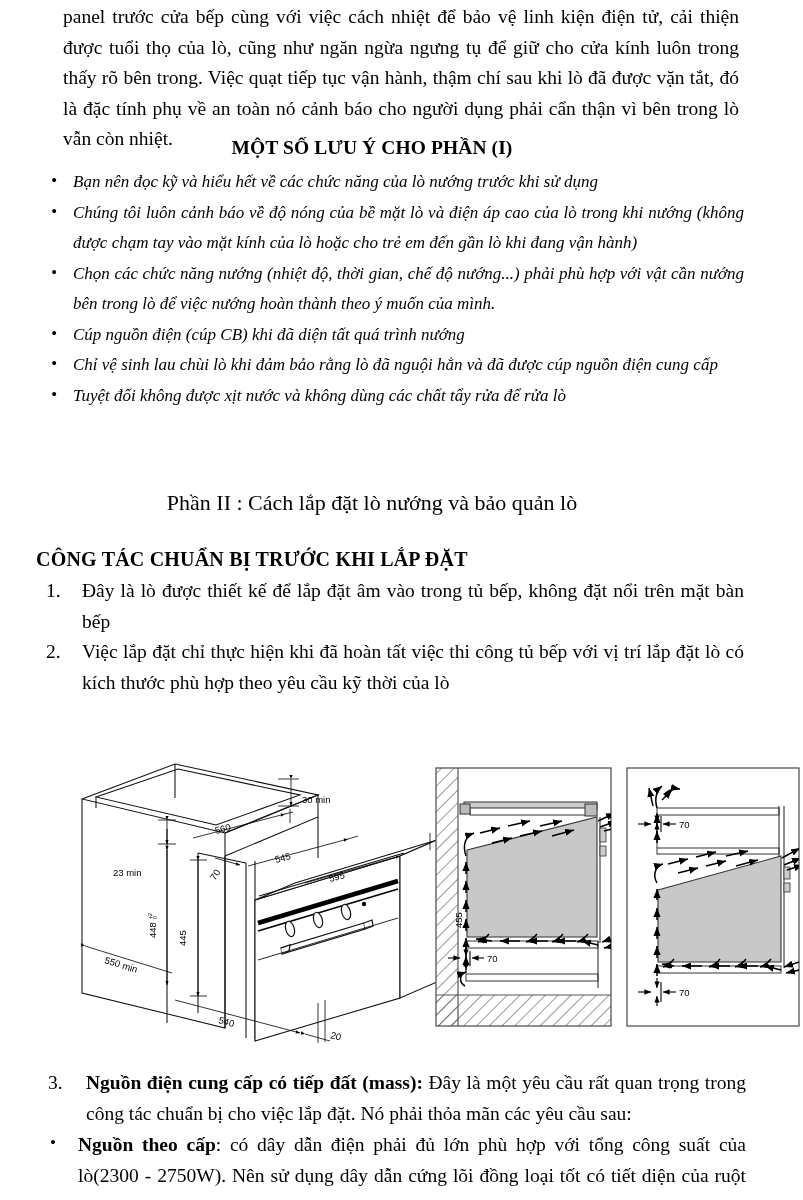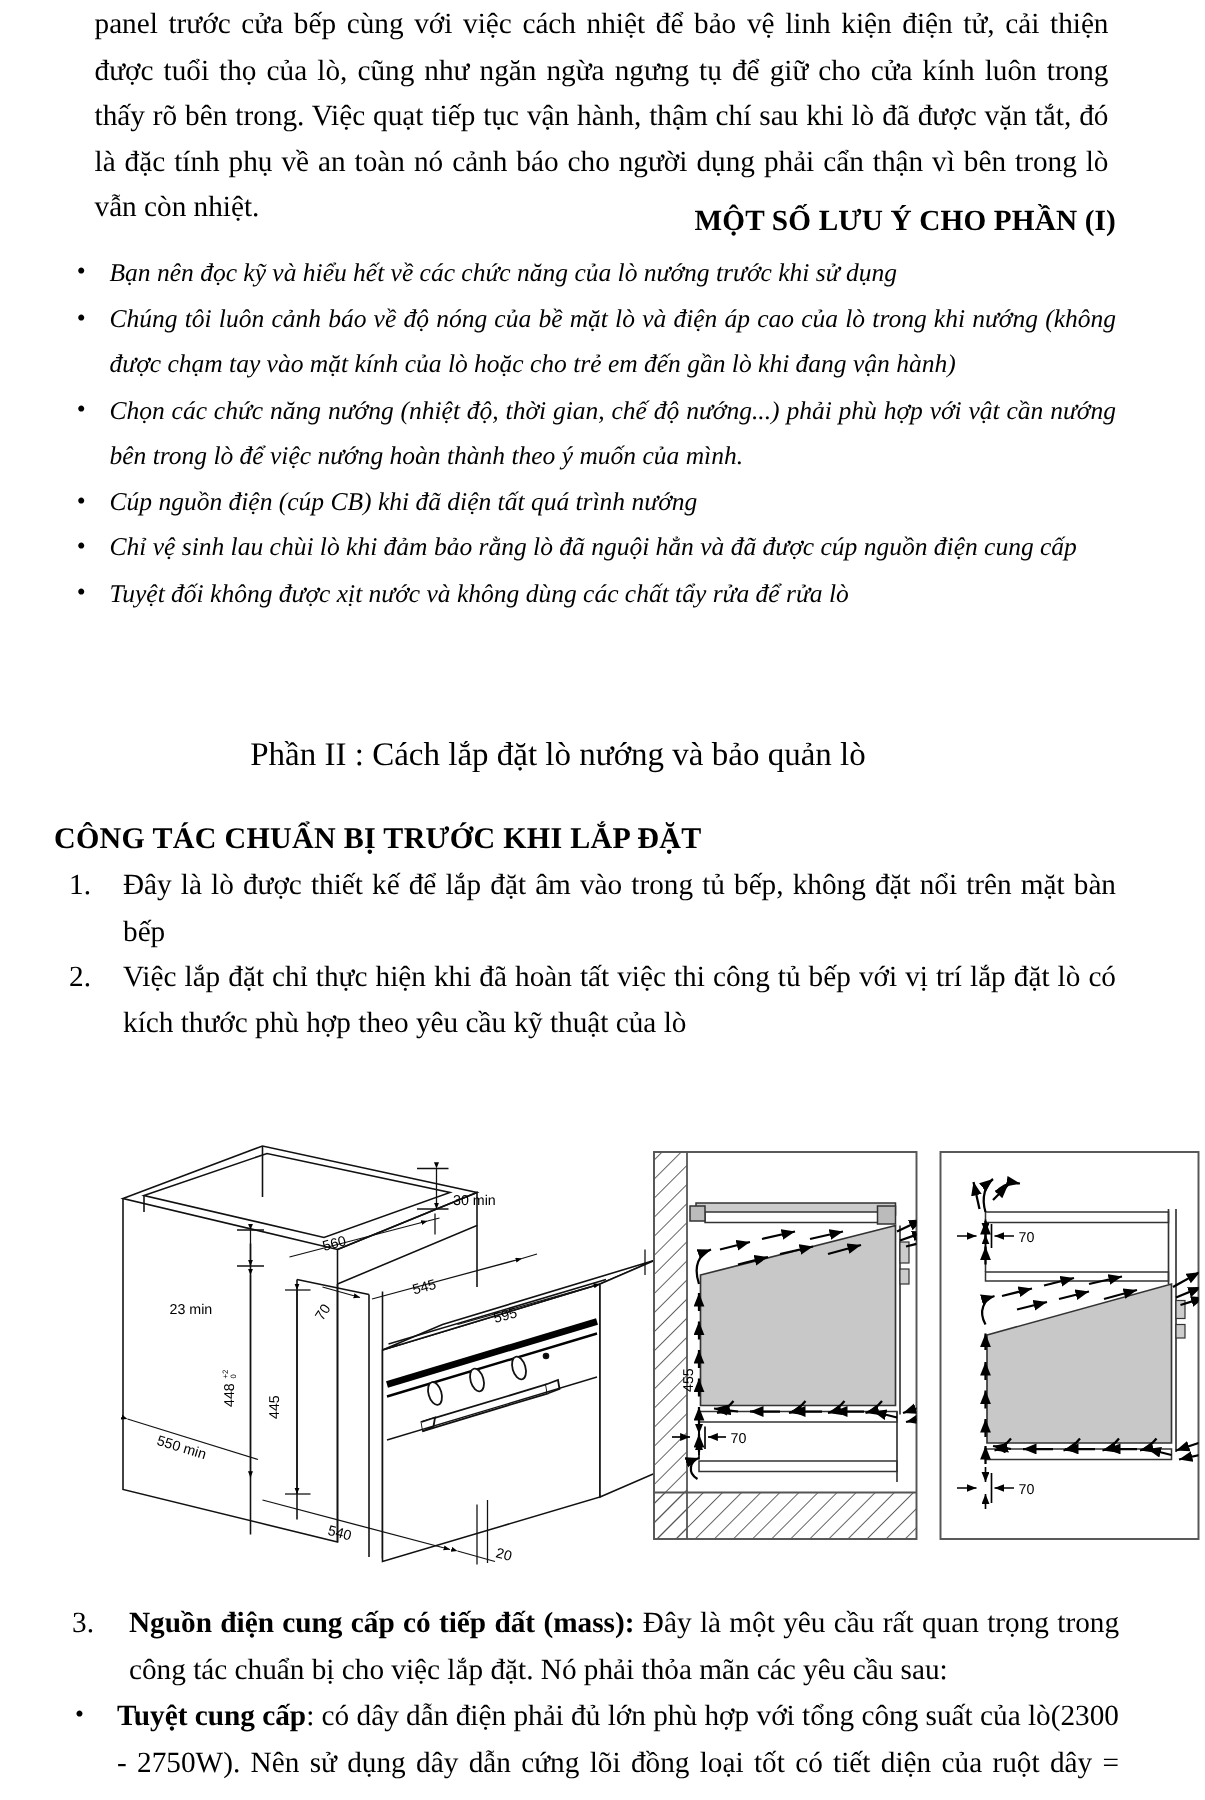--- a/index.html
+++ b/index.html
@@ -35,21 +35,21 @@
     position: absolute;
     left: 63px;
     top: 2px;
     width: 676px;
   }
   .center-head {
     position: absolute;
     left: 0;
     right: 0;
     top: 137px;
-    text-align: right;
+    text-align: center;
     font-weight: bold;
     font-size: 19.5px;
     letter-spacing: 0.1px;
   }
 
   ul.bullets, ol.numbers {
     margin: 0;
     padding: 0;
     list-style: none;
   }
@@ -187,21 +187,21 @@
   <div class="sub-b">CÔNG TÁC CHUẨN BỊ TRƯỚC KHI LẮP ĐẶT</div>
 
   <div class="num-list">
     <ol class="numbers">
       <li>
         <span class="num">1.</span>
         <span>Đây là lò được thiết kế để lắp đặt âm vào trong tủ bếp, không đặt nổi trên mặt bàn bếp</span>
       </li>
       <li>
         <span class="num">2.</span>
-        <span>Việc lắp đặt chỉ thực hiện khi đã hoàn tất việc thi công tủ bếp với vị trí lắp đặt lò có kích thước phù hợp theo yêu cầu kỹ thuật của lò</span>
+        <span>Việc lắp đặt chỉ thực hiện khi đã hoàn tất việc thi công tủ bếp với vị trí lắp đặt lò có kích thước phù hợp theo yêu cầu kỹ thời của lò</span>
       </li>
     </ol>
   </div>
 
   <div class="figure">
     <svg width="803" height="300" viewBox="0 0 803 300" xmlns="http://www.w3.org/2000/svg">
       <defs>
         <marker id="ar" markerWidth="7" markerHeight="7" refX="6" refY="2.4" orient="auto">
           <path d="M0,0 L6,2.4 L0,4.8 z" fill="#000"></path>
         </marker>
@@ -479,17 +479,17 @@
       </g>
     </svg>
   </div>
 
   <div class="bottom-block">
     <div class="bottom-item b3">
       <span class="num">3.</span>
       <span class="lead">Nguồn điện cung cấp có tiếp đất (mass):</span><span> Đây là một yêu cầu rất quan trọng trong công tác chuẩn bị cho việc lắp đặt. Nó phải thỏa mãn các yêu cầu sau:</span>
     </div>
     <div class="bottom-item bdot">
-      <span class="lead">Tuyệt cung cấp</span><span>: có dây dẫn điện phải đủ lớn phù hợp với tổng công suất của lò(2300 - 2750W). Nên sử dụng dây dẫn cứng lõi đồng loại tốt có tiết diện của ruột dây = 2.5mm</span><sup>2</sup>
+      <span class="lead">Nguồn theo cấp</span><span>: có dây dẫn điện phải đủ lớn phù hợp với tổng công suất của lò(2300 - 2750W). Nên sử dụng dây dẫn cứng lõi đồng loại tốt có tiết diện của ruột dây = 2.5mm</span><sup>2</sup>
     </div>
   </div>
 
 </div>
 
 </body></html>

